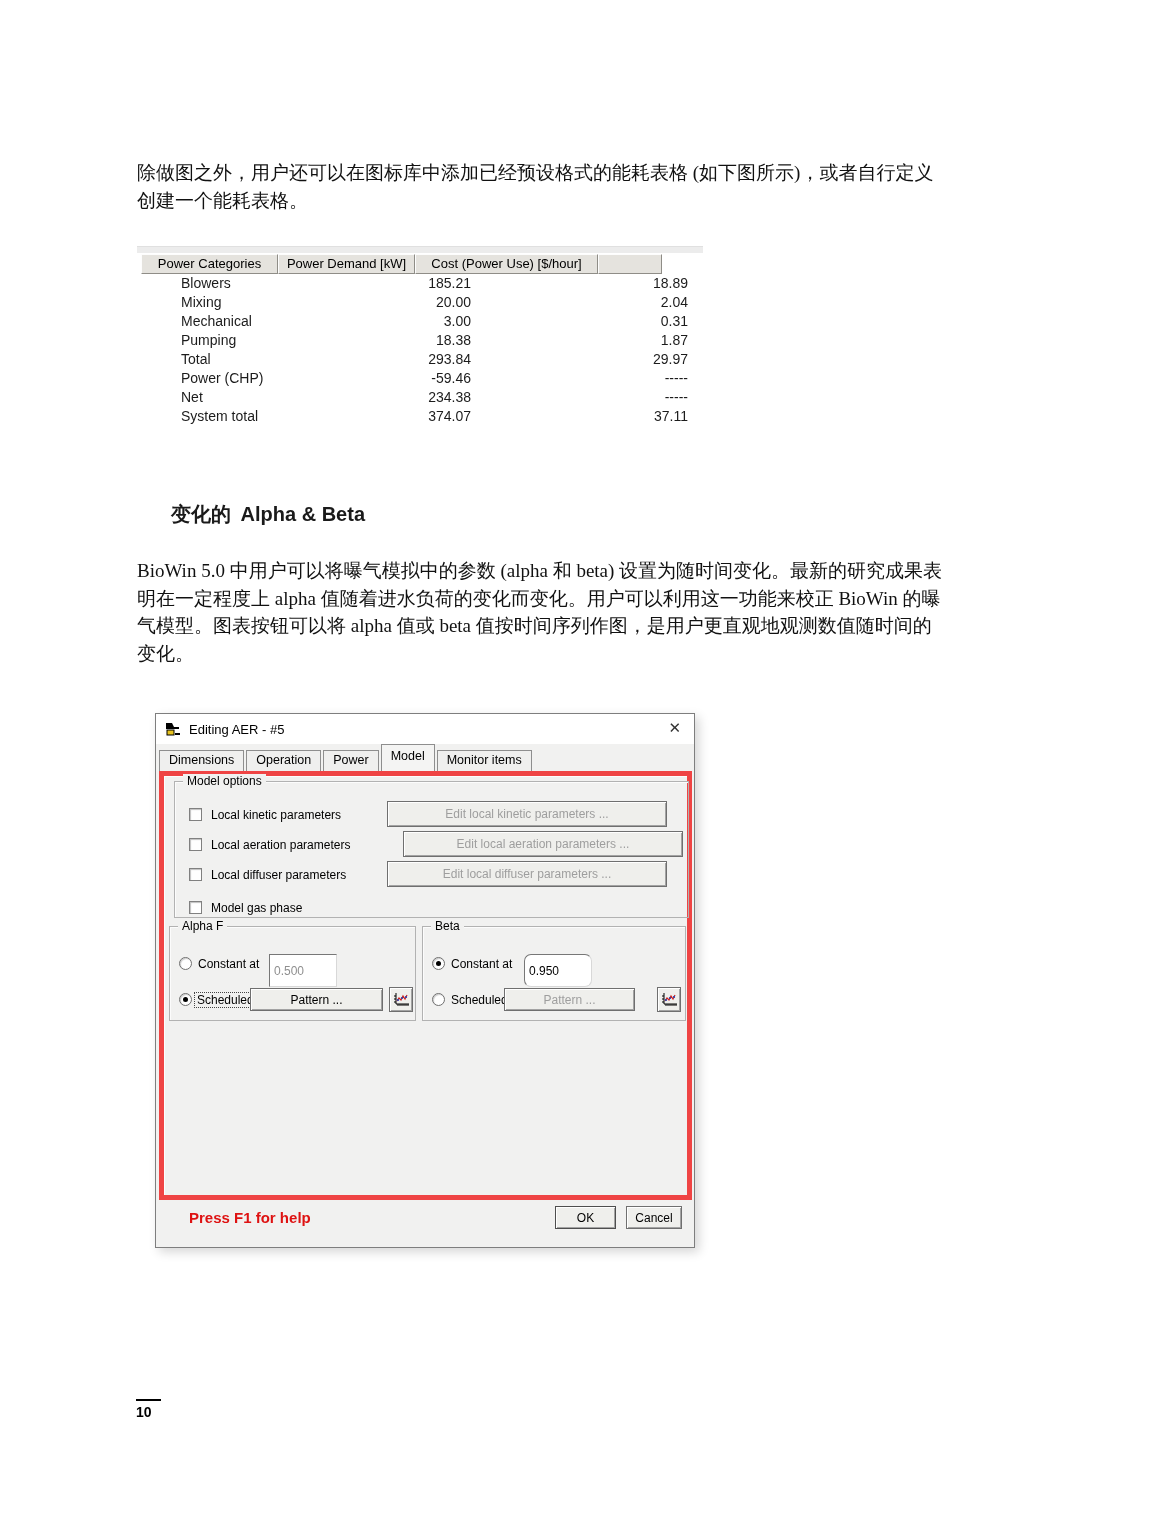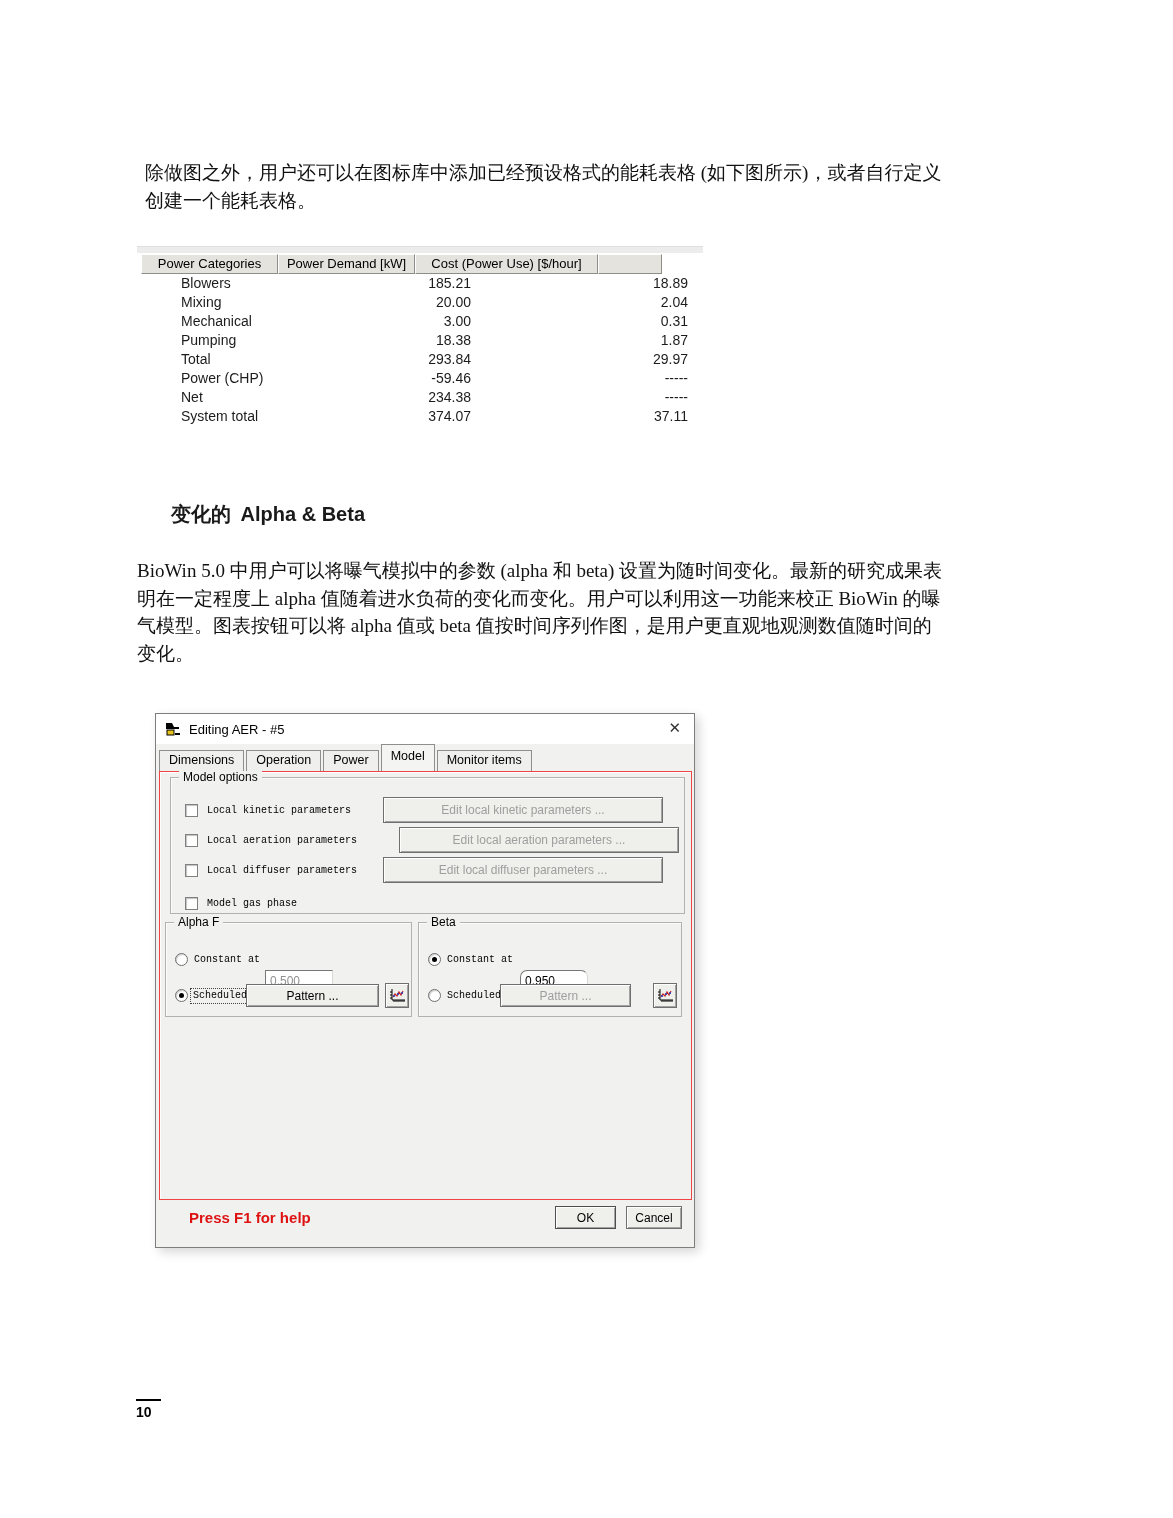--- a/index.html
+++ b/index.html
@@ -36,54 +36,54 @@
   .title-icon{margin-left:9px;width:16px;height:16px;}
   .title-text{margin-left:8px;font-size:13px;color:#000;}
   .close-x{position:absolute;right:13px;top:6px;font-size:15px;color:#333;line-height:16px;cursor:default;}
 
   .tabs{position:absolute;left:3px;top:31px;height:26px;display:flex;align-items:flex-end;}
   .tab{height:20px;line-height:19px;padding:0 9px;margin-right:2px;background:#efefee;
        border:1px solid #8e8e8e;border-bottom:none;font-size:12.5px;position:relative;z-index:1;}
   .tab.active{height:26px;line-height:22px;background:#f4f4f3;z-index:3;}
 
   .tabpage{position:absolute;left:3px;top:57px;width:533px;height:429px;background:#f1f1f0;
-           border:1px solid #ef4444;box-shadow:inset 1px 1px 0 #fdfdfd;box-sizing:border-box;}
+           border:5px solid #ef4444;box-shadow:inset 1px 1px 0 #fdfdfd;box-sizing:border-box;}
 
   .group{position:absolute;border:1px solid #b2b2b2;box-shadow:inset 1px 1px 0 #fcfcfc;box-sizing:border-box;}
   .group-label{position:absolute;top:-8px;left:8px;background:#f1f1f0;padding:0 4px;font-size:12px;}
 
   .checkbox{position:absolute;width:13px;height:13px;background:#fff;border:1px solid #808080;
             box-shadow:inset 1px 1px 1px rgba(0,0,0,0.25);box-sizing:border-box;}
   .radio{position:absolute;width:13px;height:13px;border-radius:50%;background:#fff;border:1px solid #6f6f6f;
          box-shadow:inset 1px 1px 1px rgba(0,0,0,0.2);box-sizing:border-box;}
   .radio.on::after{content:'';position:absolute;left:3px;top:3px;width:5px;height:5px;border-radius:50%;background:#000;}
-  .ctl-label{position:absolute;font-size:10px;line-height:14px;white-space:nowrap;font-family:Liberation Mono, monospace;}
+  .ctl-label{position:absolute;font-size:12px;line-height:14px;white-space:nowrap;}
   .ctl-label.focus{outline:1px dotted #444;padding:0 2px;margin-left:-2px;}
 
   .btn{position:absolute;background:#efefec;border:1px solid #6f6f6f;
        box-shadow:inset 1px 1px 0 #ffffff,inset -1px -1px 0 #a3a3a3;
        display:flex;align-items:center;justify-content:center;
        font-size:12px;box-sizing:border-box;white-space:nowrap;}
   .btn.dim{color:#9e9e9e;}
   .btn.default{border:1px solid #4e4e4e;}
 
-  .textbox{position:absolute;width:68px;height:21px;background:#fff;border:1px solid;
+  .textbox{position:absolute;width:68px;height:33px;background:#fff;border:1px solid;
            border-color:#777 #d8d8d8 #d8d8d8 #777;font:12px "Liberation Sans",sans-serif;
-           padding:0 0 0 4px;box-sizing:border-box;margin-top:20px;}
+           padding:0 0 0 4px;box-sizing:border-box;}
   .textbox.dim{color:#8f8f8f;}
 
   .bottombar{position:absolute;left:0;top:486px;width:100%;height:49px;}
   .help-text{position:absolute;left:33px;top:9px;font:bold 15px "Liberation Sans",sans-serif;color:#de1212;}
 </style>
 </head>
 <body>
 
 <div class="page">
 
-  <div class="para" style="left:137px;top:159px;width:915px;margin-left:8px;">除做图之外，用户还可以在图标库中添加已经预设格式的能耗表格 (如下图所示)，或者自行定义
+  <div class="para" style="left:137px;top:159px;width:915px;">除做图之外，用户还可以在图标库中添加已经预设格式的能耗表格 (如下图所示)，或者自行定义
 创建一个能耗表格。</div>
 
   <div class="shot" style="left:137px;top:246px;width:566px;height:224px;">
     <div class="shot-strip"></div>
     <div class="lv-header">
       <div class="hcell hc0">Power Categories</div>
       <div class="hcell hc1">Power Demand [kW]</div>
       <div class="hcell hc2">Cost (Power Use) [$/hour]</div>
       <div class="hcell hstub"></div>
     </div>

